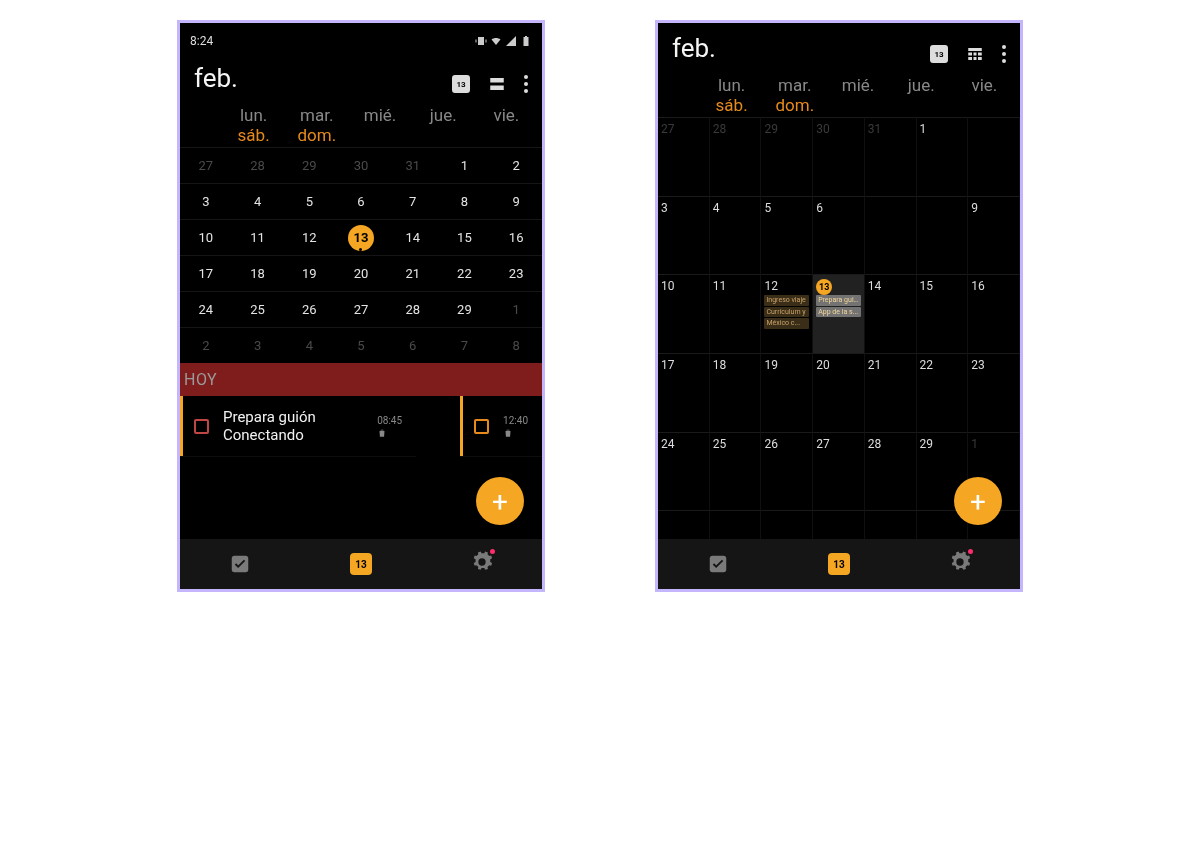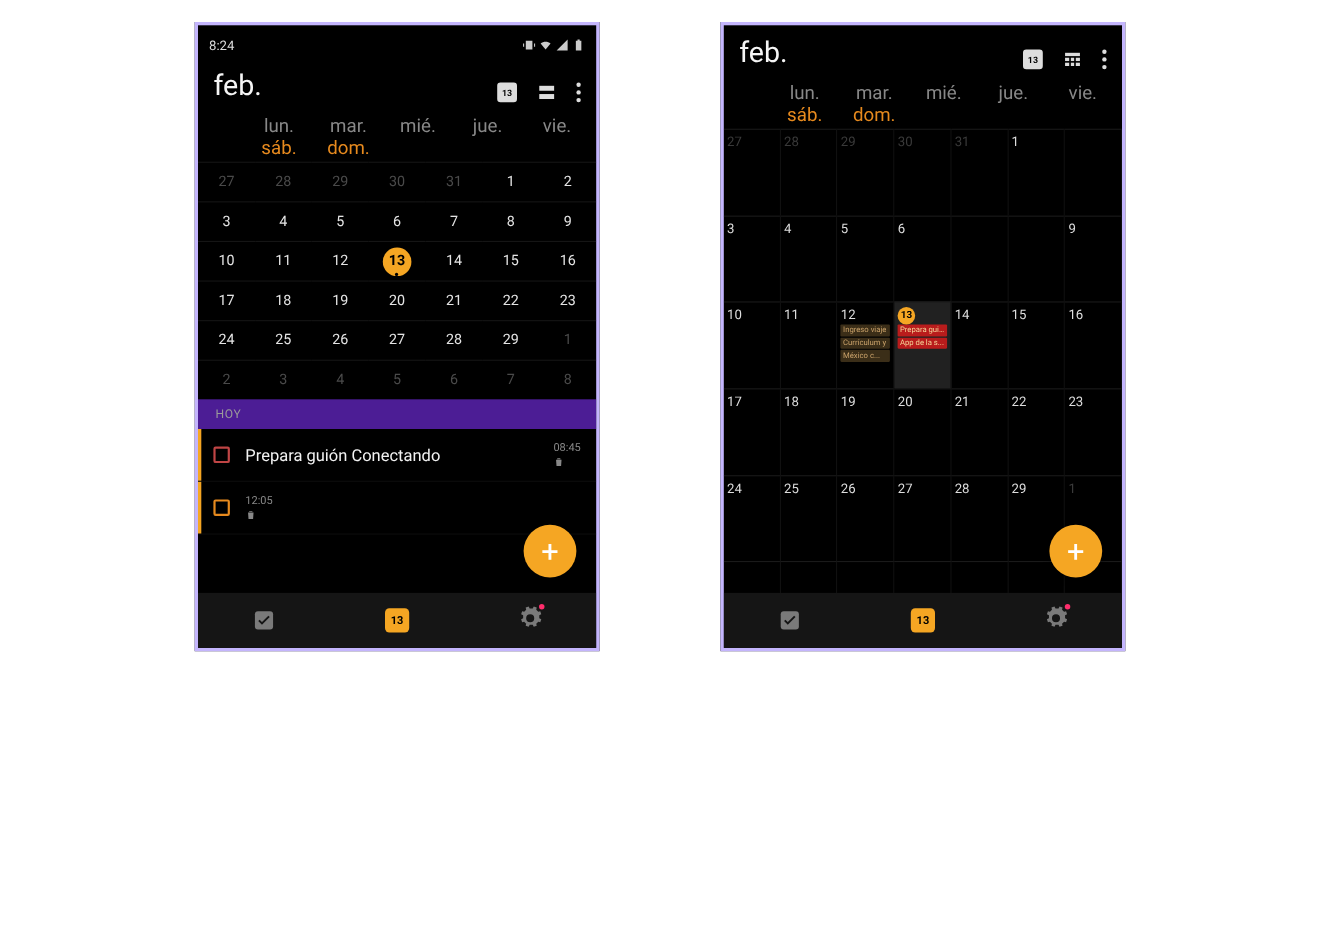--- a/index.html
+++ b/index.html
@@ -20,22 +20,22 @@
   
   .wd-row { display:grid; grid-template-columns:repeat(5,1fr); text-align:center; font-size:17px; color:#888; padding:6px 4px 2px;margin-left:38px; }
   .wd-row .wknd { color:#e78a1e; }
   
   .cal-grid { display:grid; grid-template-columns:repeat(7,1fr); }
   .cal-cell { height:36px; display:flex; align-items:center; justify-content:center; font-size:13px; color:#e4e4e4; border-top:1px solid #151515; position:relative; }
   .cal-cell.dim { color:#4a4a4a; }
   .cal-cell.today .num { width:26px; height:26px; border-radius:50%; background:#f5a623; color:#000; display:flex; align-items:center; justify-content:center; font-weight:700; }
   .cal-cell.today::after { content:""; position:absolute; bottom:4px; width:3px; height:3px; background:#000; border-radius:50%; }
   
-  .sec-hdr { font-size:11px; color:#9a9a9a; padding:7px 16px; background:#4c1d95; letter-spacing:.5px; }
-  .task-list { display:flex; flex-direction:column; }
+  .sec-hdr { font-size:16px; color:#9a9a9a; padding:7px 4px; background:#7f1d1d; letter-spacing:.5px; }
+  .task-list { display:flex; flex-direction:row;gap:44px; }
   .task { display:flex; align-items:center; padding:12px 14px 12px 10px; border-bottom:1px solid #0d0d0d; position:relative; }
   .task::before { content:""; position:absolute; left:0; top:0; bottom:0; width:3px; background:#f5a623; }
   .task-cb { width:15px; height:15px; border:2px solid #e78a1e; border-radius:2px; margin:0 14px 0 4px; }
   .task-cb.red { border-color:#c04545; }
   .task-title { flex:1; font-size:15px; color:#f2f2f2; }
   .task-meta { display:flex; flex-direction:column; align-items:flex-start; gap:2px; font-size:10px; color:#888; }
   .trash-ic { width:10px; height:10px; fill:#888; }
   
   .fab { position:absolute; right:18px; bottom:64px; width:48px; height:48px; border-radius:50%; background:#f5a623; display:flex; align-items:center; justify-content:center; color:#fff; font-size:28px; box-shadow:0 3px 6px rgba(0,0,0,.4); }
   
@@ -48,21 +48,21 @@
   .gear-dot::after { content:""; position:absolute; top:-2px; right:-2px; width:5px; height:5px; background:#ff2d6c; border-radius:50%; }
   
   .big-grid { flex:1; display:grid; grid-template-columns:repeat(7,1fr); grid-template-rows:repeat(6,1fr); }
   .big-cell { border-top:1px solid #1a1a1a; border-right:1px solid #101010; padding:4px 3px; font-size:11px; color:#ddd; overflow:hidden; position:relative; }
   .big-cell.dim { color:#3a3a3a; }
   .big-cell.selected { background:#212121; }
   .big-cell .dnum { display:block; font-size:12px; margin-bottom:2px; }
   .today-dot { display:inline-flex; align-items:center; justify-content:center; width:16px; height:16px; border-radius:50%; background:#f5a623; color:#000; font-size:9px; font-weight:700; }
   .ev { font-size:7px; line-height:1.2; padding:1px 2px; margin-bottom:1px; border-radius:1px; overflow:hidden; white-space:nowrap; text-overflow:ellipsis; }
   .ev.brown { background:#3b2e18; color:#caa26a; }
-  .ev.amber { background:#b91c1c; color:#f5d79a; }
+  .ev.amber { background:#737373; color:#f5d79a; }
   .spacer-agenda { flex:1; }
 </style>
 </head>
 <body>
 
 <div class="phone">
   <div class="status-bar">
     <span>8:24</span>
     <div class="status-right">
       <svg class="ic-sm" viewBox="0 0 24 24">
@@ -242,21 +242,21 @@
         <div class="task-meta">
           <span>08:45</span>
           <svg viewBox="0 0 24 24" class="trash-ic">
             <path d="M6 7h12l-1 14H7zM9 4h6l1 2H8z"></path>
           </svg>
         </div>
       </div>
       <div class="task">
         <div class="task-cb "></div>
         <div class="task-meta">
-          <span>12:05</span>
+          <span>12:40</span>
           <svg viewBox="0 0 24 24" class="trash-ic">
             <path d="M6 7h12l-1 14H7zM9 4h6l1 2H8z"></path>
           </svg>
         </div>
       </div>
     </div>
   <div class="spacer-agenda"></div>
 
   <div class="fab">+</div>
 

